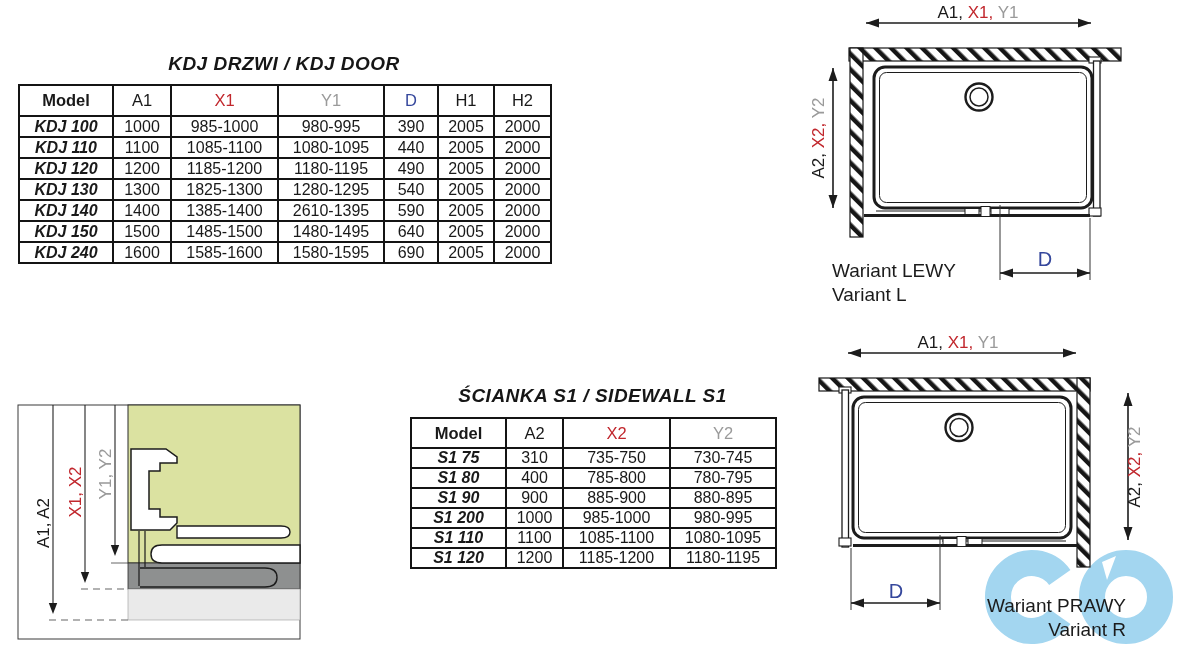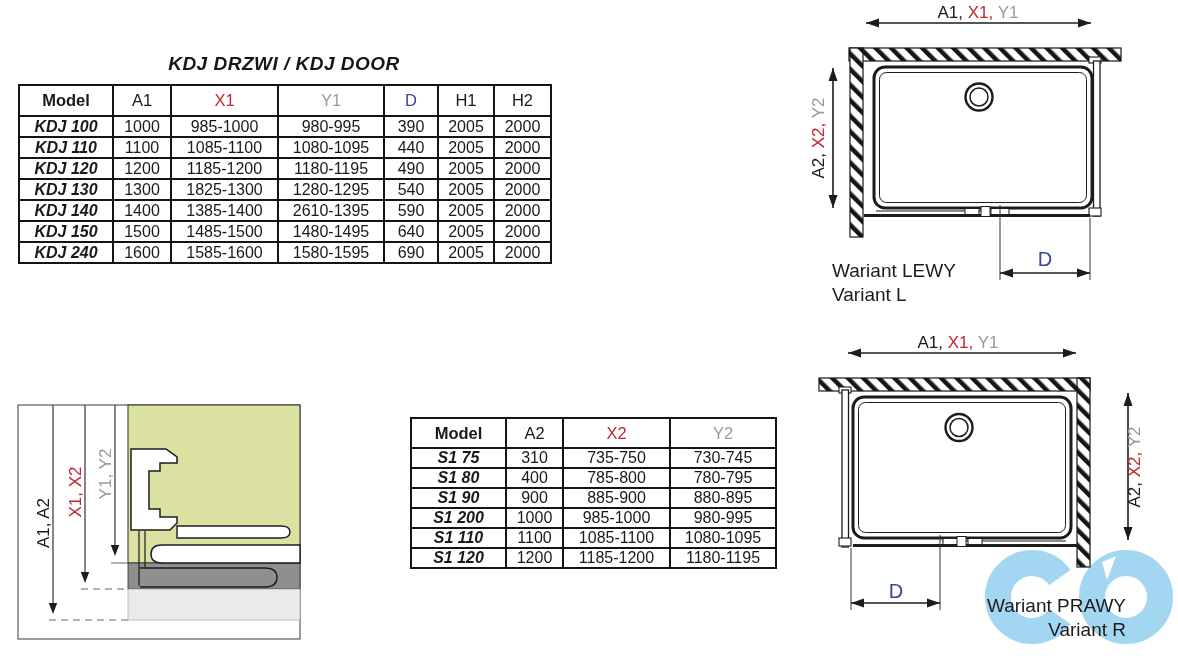--- a/index.html
+++ b/index.html
@@ -122,20 +122,21 @@
           <td>1600</td>
           <td>1585-1600</td>
           <td>1580-1595</td>
           <td>690</td>
           <td>2005</td>
           <td>2000</td>
         </tr>
       </tbody>
   </table>
 
+  <div class="tbl-title" style="left:410px;top:385px;width:365px">ŚCIANKA S1 / SIDEWALL S1</div>
   <table class="spec t2" style="left:410px;top:417px;width:365px">
     <colgroup>
         <col style="width:95px">
         <col style="width:57px">
         <col style="width:107px">
         <col style="width:106px">
       </colgroup>
     <thead>
         <tr>
           <th>Model</th>

